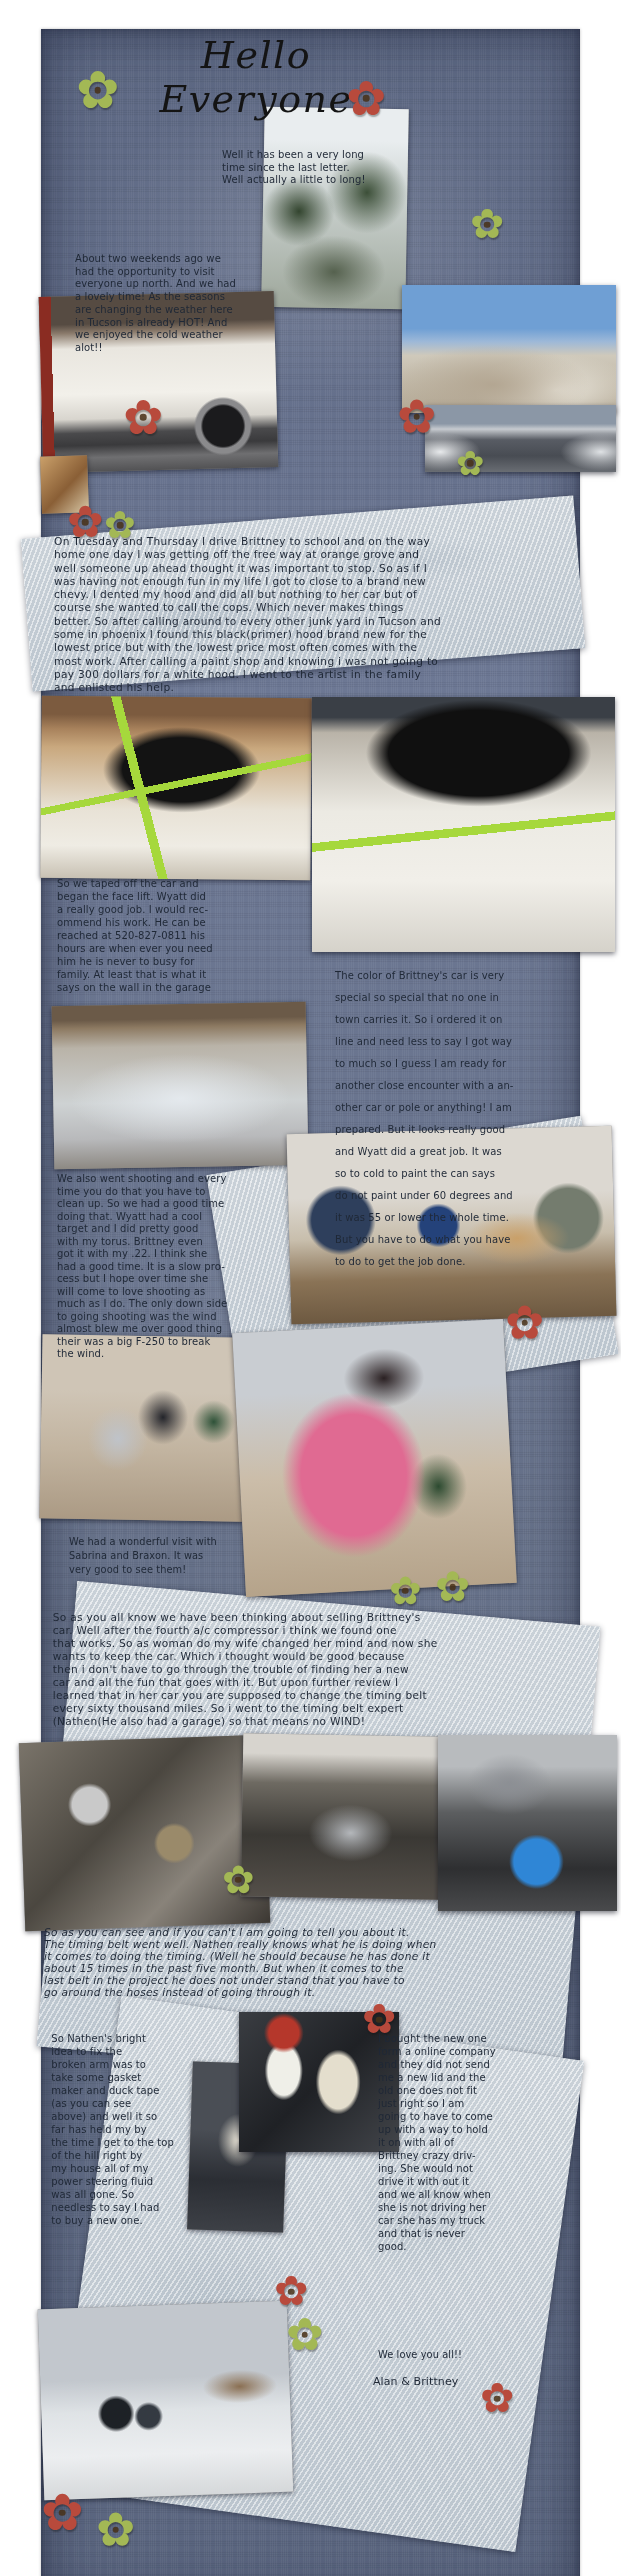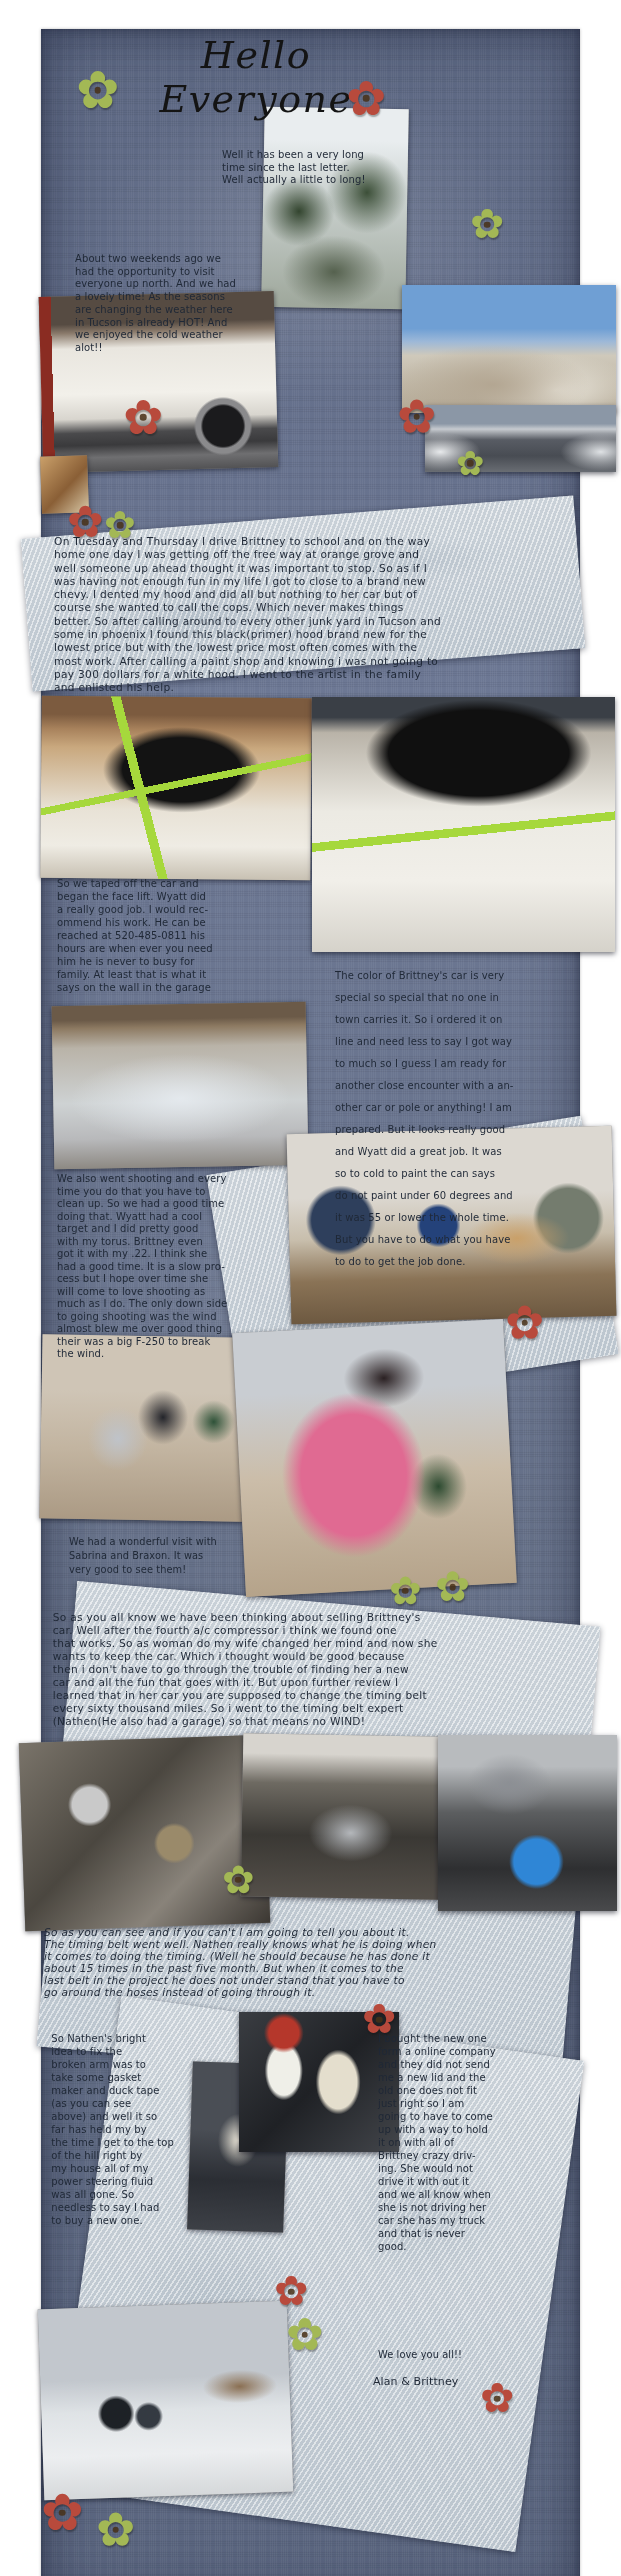--- a/index.html
+++ b/index.html
@@ -156,21 +156,21 @@
 better.  So after calling around to every other junk yard in Tucson and
 some in phoenix I found this black(primer) hood brand new for the
 lowest price but with the lowest price most often comes with the
 most work.  After calling a paint shop and knowing i was not going to
 pay 300 dollars for a white hood.  I went to the artist in the family
 and enlisted his help.</div>
   <div class="txt" style="left:16px;top:848px;width:197px;line-height:13px;">So we taped off the car and
 began the face lift.  Wyatt did
 a really good job.  I would rec-
 ommend his work.  He can be
-reached at 520-485-0811 his
+reached at 520-827-0811 his
 hours are when ever you need
 him he is never to busy for
 family. At least that is what it
 says on the wall in the garage</div>
   <div class="txt" style="left:294px;top:936px;width:241px;line-height:22px;">The color of Brittney's car is very
 special so special that no one in
 town carries it.  So i ordered it on
 line and need less to say I got way
 to much so I guess I am ready for
 another close encounter with a an-

